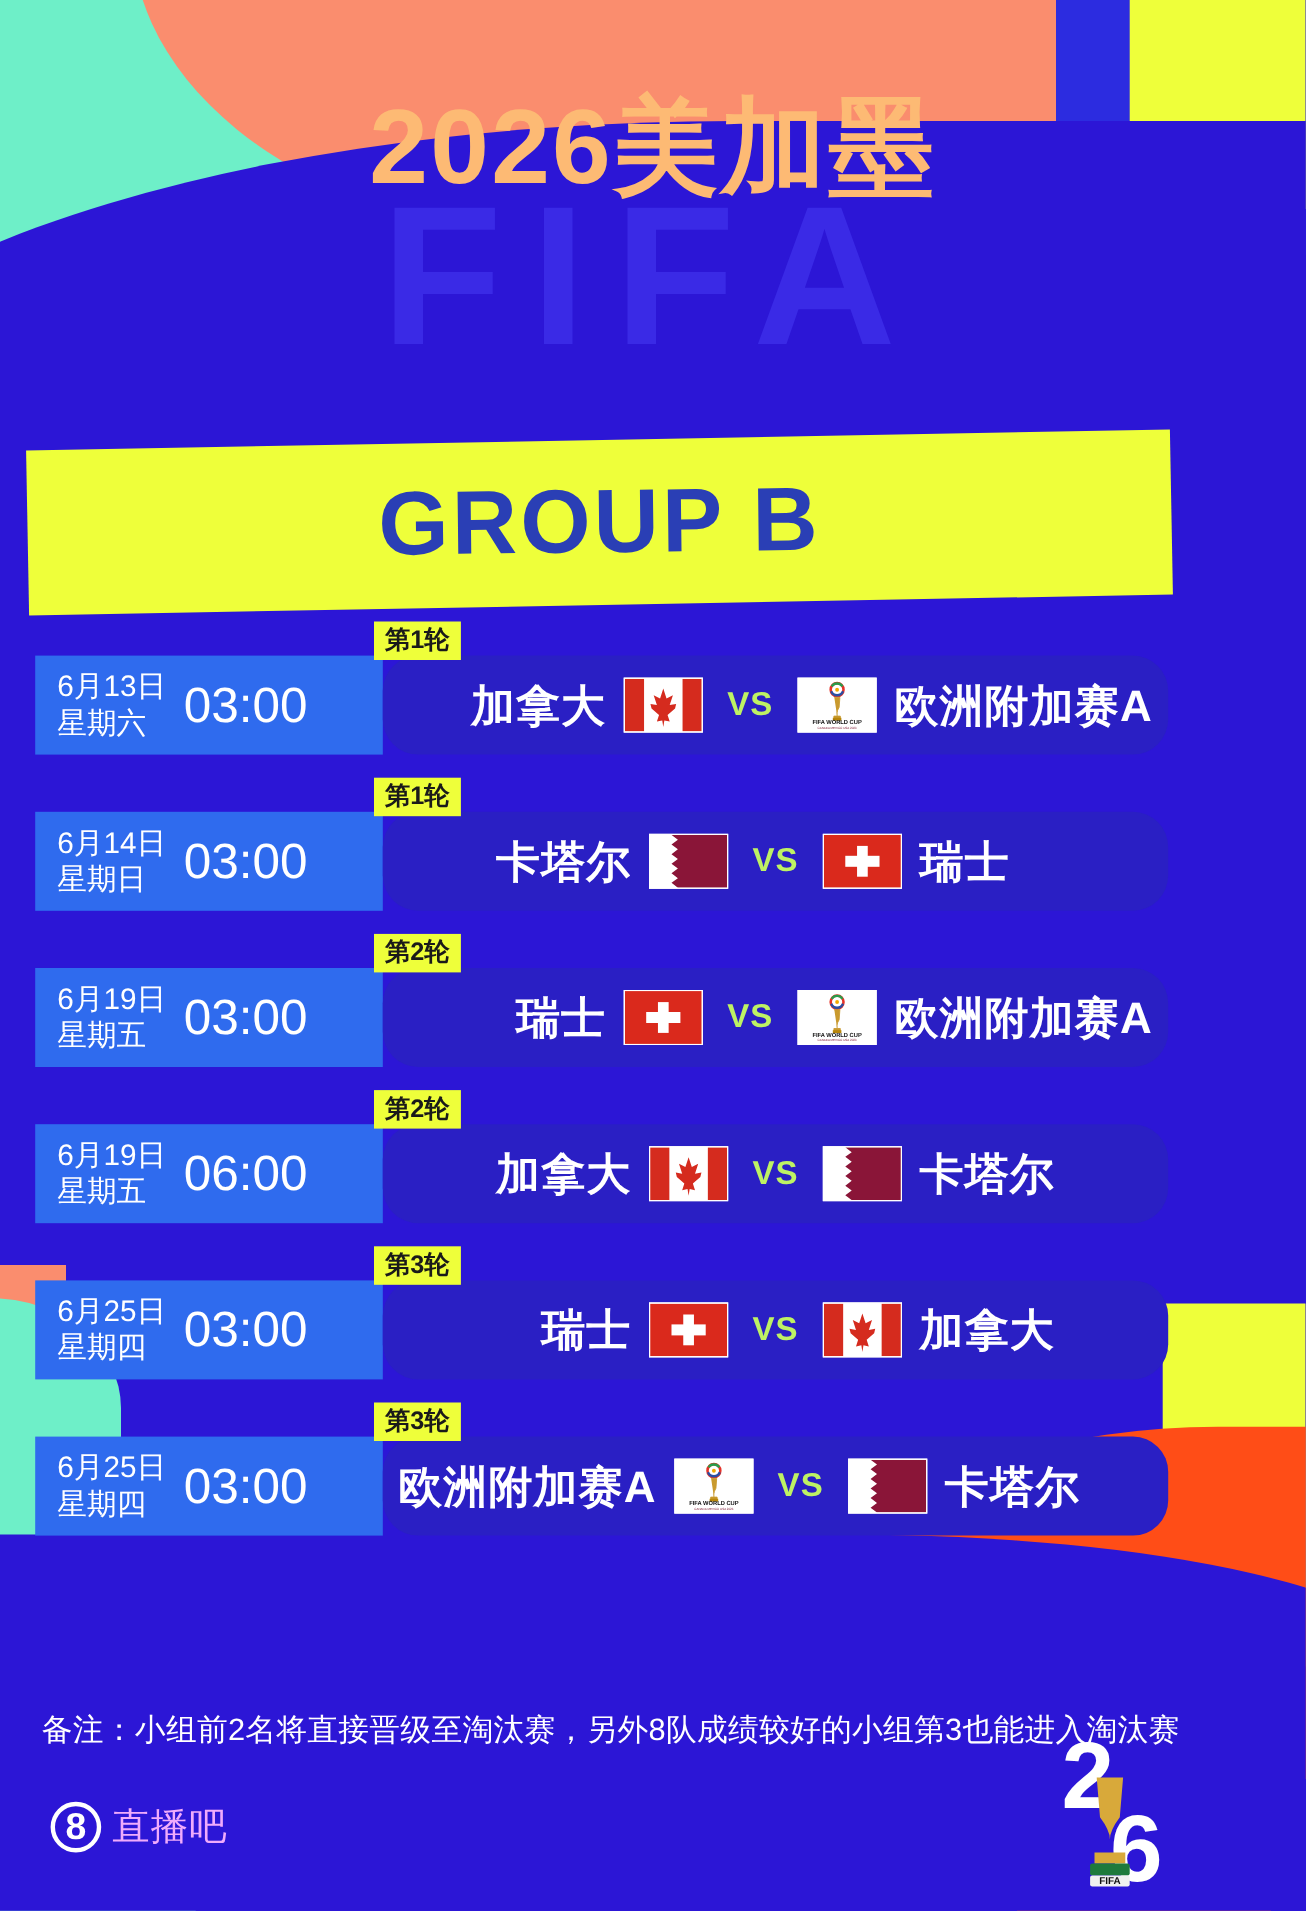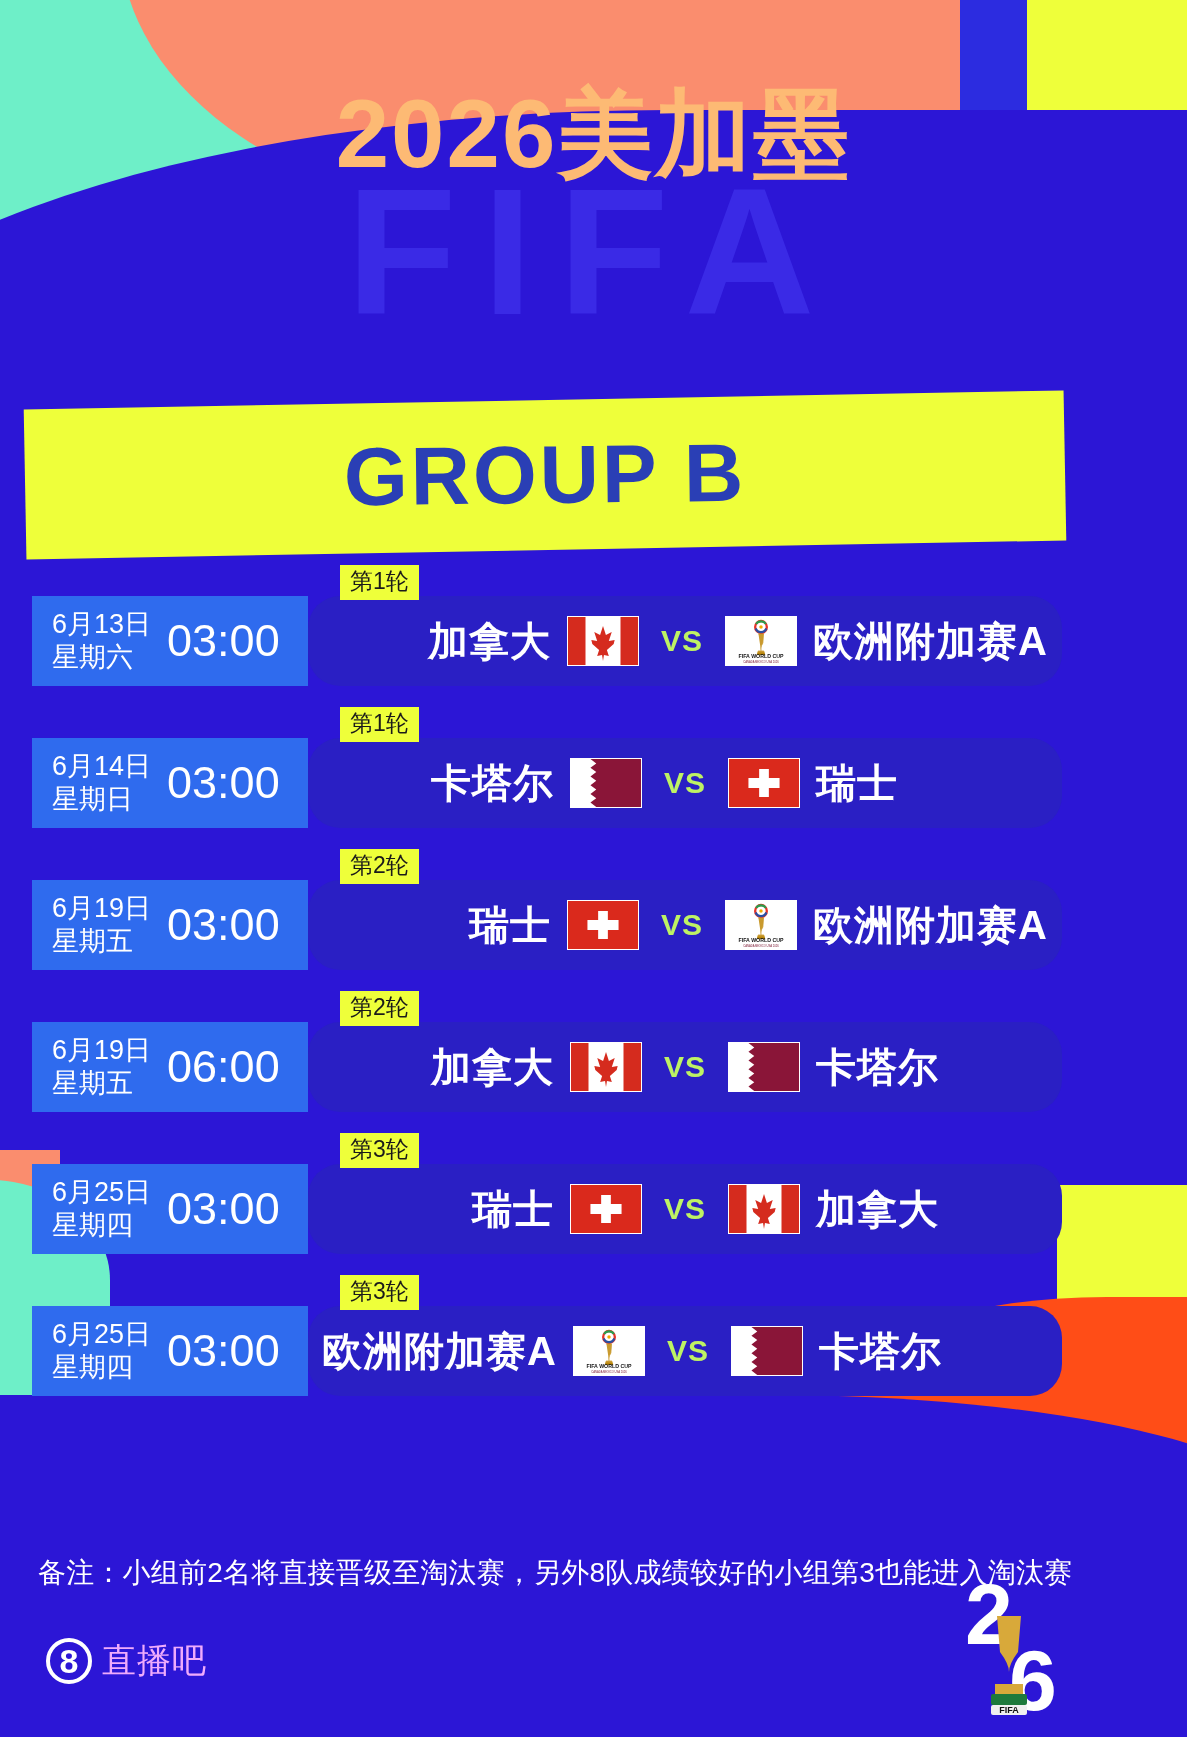--- a/index.html
+++ b/index.html
@@ -65,31 +65,31 @@
   }
   .match-row {
     position:relative;
     height:120px;
     margin-bottom:22px;
   }
   
   .round-badge {
     position:absolute; left:308px; top:-1px;
     background:#EEFF3A; color:#1A1A1A;
-    font-size:23px; font-weight:normal;
+    font-size:23px; font-weight:bold;
     padding:3px 10px 5px 10px;
     line-height:1.18;
     z-index:5;
   }
   .row-body {
     position:absolute; left:0; top:30px; height:90px; width:100%;
     display:flex; align-items:stretch;
   }
   .date-block {
-    width:276px; background:#2F6BEE;
+    width:316px; background:#2F6BEE;
     display:flex; align-items:center; padding-left:20px; gap:16px;
     color:#FFFFFF;
   }
   .date-text { font-size:27px; line-height:33px; white-space:nowrap; }
   .time-text { font-size:45px; font-weight:normal; letter-spacing:0px; }
 
   .teams-block {
     flex:1; background:#2A1FC4;
     display:flex; align-items:center; justify-content:center; gap:16px;
     padding:0 14px;

